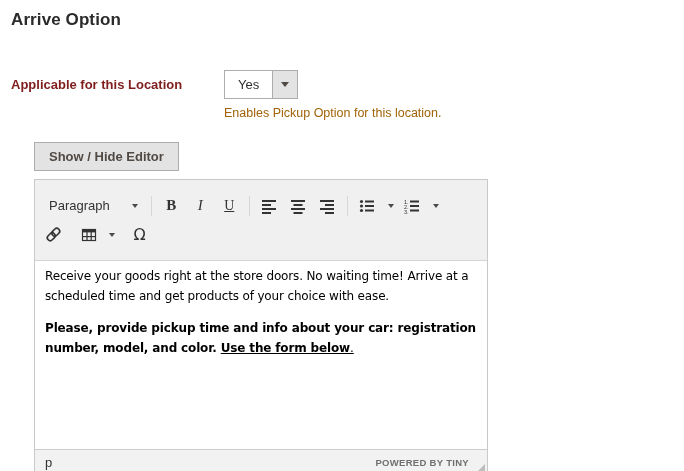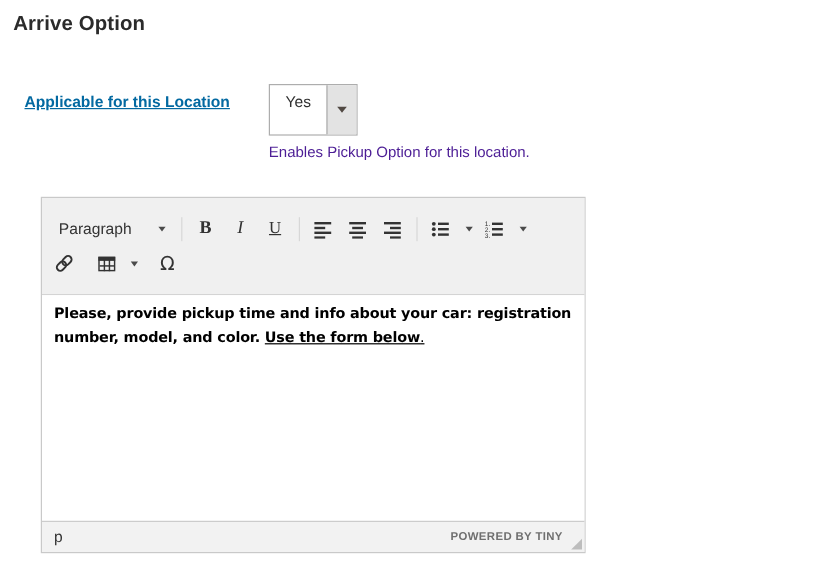--- a/index.html
+++ b/index.html
@@ -12,46 +12,45 @@
   .page { padding: 10px 16px 0 11px; }
 
   .page-title {
     font-size: 17px; font-weight: bold; color: #2b2b2b;
     margin: 0 0 40px 0; letter-spacing: .1px;
   }
 
   .form-row { display: flex; align-items: flex-start; }
   .row-applicable { margin-bottom: 22px; }
   .label-col {
-    width: 190px; flex: 0 0 190px; text-align: center;
-    font-size: 13px; font-weight: bold; color: #0369a1;
+    width: 190px; flex: 0 0 190px; text-align: left;
+    font-size: 13px; font-weight: bold; color: #7f1d1d;
     line-height: 29px;
-    text-decoration: underline;
   }
   .control-col { margin-left: 23px; }
 
   
   .select {
-    display: inline-flex; align-items: stretch; height: 43px;
+    display: inline-flex; align-items: stretch; height: 29px;
     border: 1px solid #adadad; background: #fff; cursor: pointer;
   }
   .select-value {
     padding: 0 13px; line-height: 27px; font-size: 13px; color: #303030;
     min-width: 40px;
   }
   .select-caret-box {
     width: 25px; background: #e3e3e3; border-left: 1px solid #adadad;
     display: flex; align-items: center; justify-content: center;
   }
   .caret-down {
     width: 0; height: 0;
     border-left: 4px solid transparent; border-right: 4px solid transparent;
     border-top: 5px solid #514943;
   }
-  .note { margin-top: 7px; font-size: 12.5px; color: #4c1d95; }
+  .note { margin-top: 7px; font-size: 12.5px; color: #a16207; }
 
   
   .btn {
     display: inline-block; background: #e3e3e3; border: 1px solid #adadad;
     color: #514943; font-family: "Liberation Sans", sans-serif;
     font-size: 13px; font-weight: bold; padding: 6px 14px; cursor: pointer;
   }
 
   
   .editor { width: 454px; border: 1px solid #c9c9c9; margin-top: 8px; background: #fff; }
@@ -122,20 +121,21 @@
           <span class="caret-down"></span>
         </span>
       </div>
       <div class="note">Enables Pickup Option for this location.</div>
     </div>
   </div>
 
   <div class="form-row">
     <div class="control-col">
 
+      <button class="btn">Show / Hide Editor</button>
 
       <div class="editor">
 
         <div class="toolbar">
           <div class="tb-row">
 
             <div class="format-select">
               <span class="fmt-label">Paragraph</span>
               <span class="tb-caret"></span>
             </div>
@@ -227,20 +227,21 @@
             <div class="split-caret">
               <span class="tb-caret"></span>
             </div>
 
             <div class="tb-btn glyph-omega" style="margin-left:6px">Ω</div>
 
           </div>
         </div>
 
         <div class="content">
+            <p><span>Receive your goods right at the store doors. No waiting time! Arrive at a scheduled time and get products of your choice with ease.</span></p>
             <p><span class="b">Please, provide pickup time and info about your car: registration number, model, and color. </span><span class="b u">Use the form below</span><span class="u">. </span></p>
           </div>
 
         <div class="statusbar">
           <span class="element-path">p</span>
           <span class="branding">POWERED BY TINY</span>
           <span class="resize-handle"></span>
         </div>
 
       </div>

